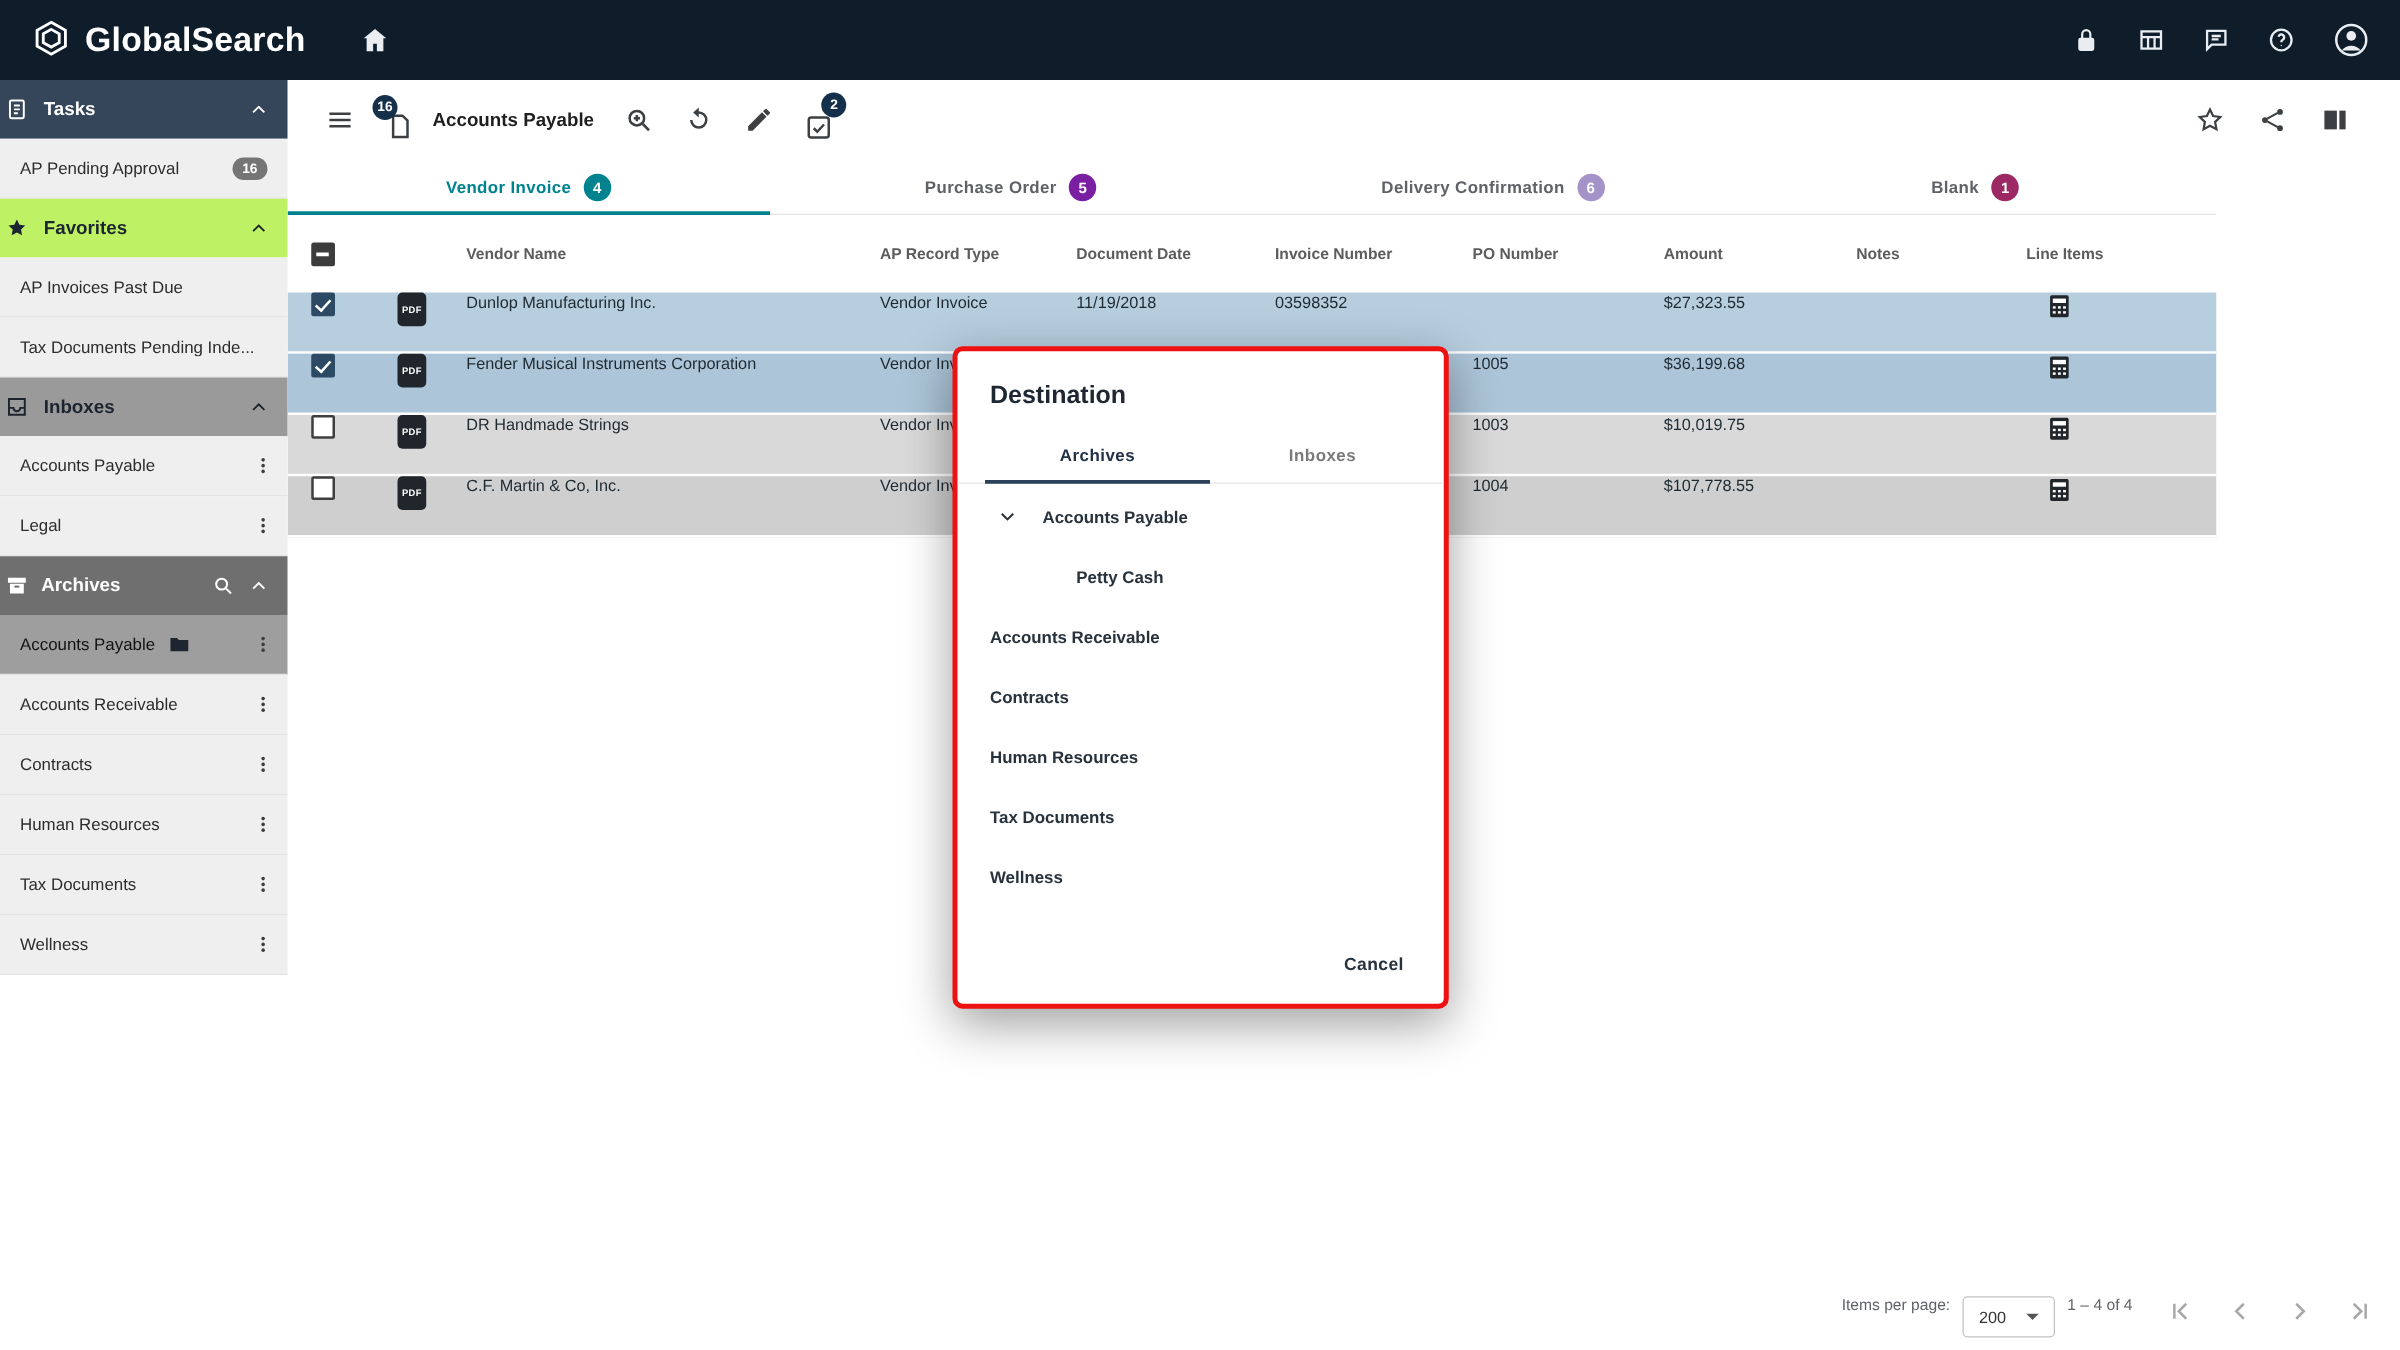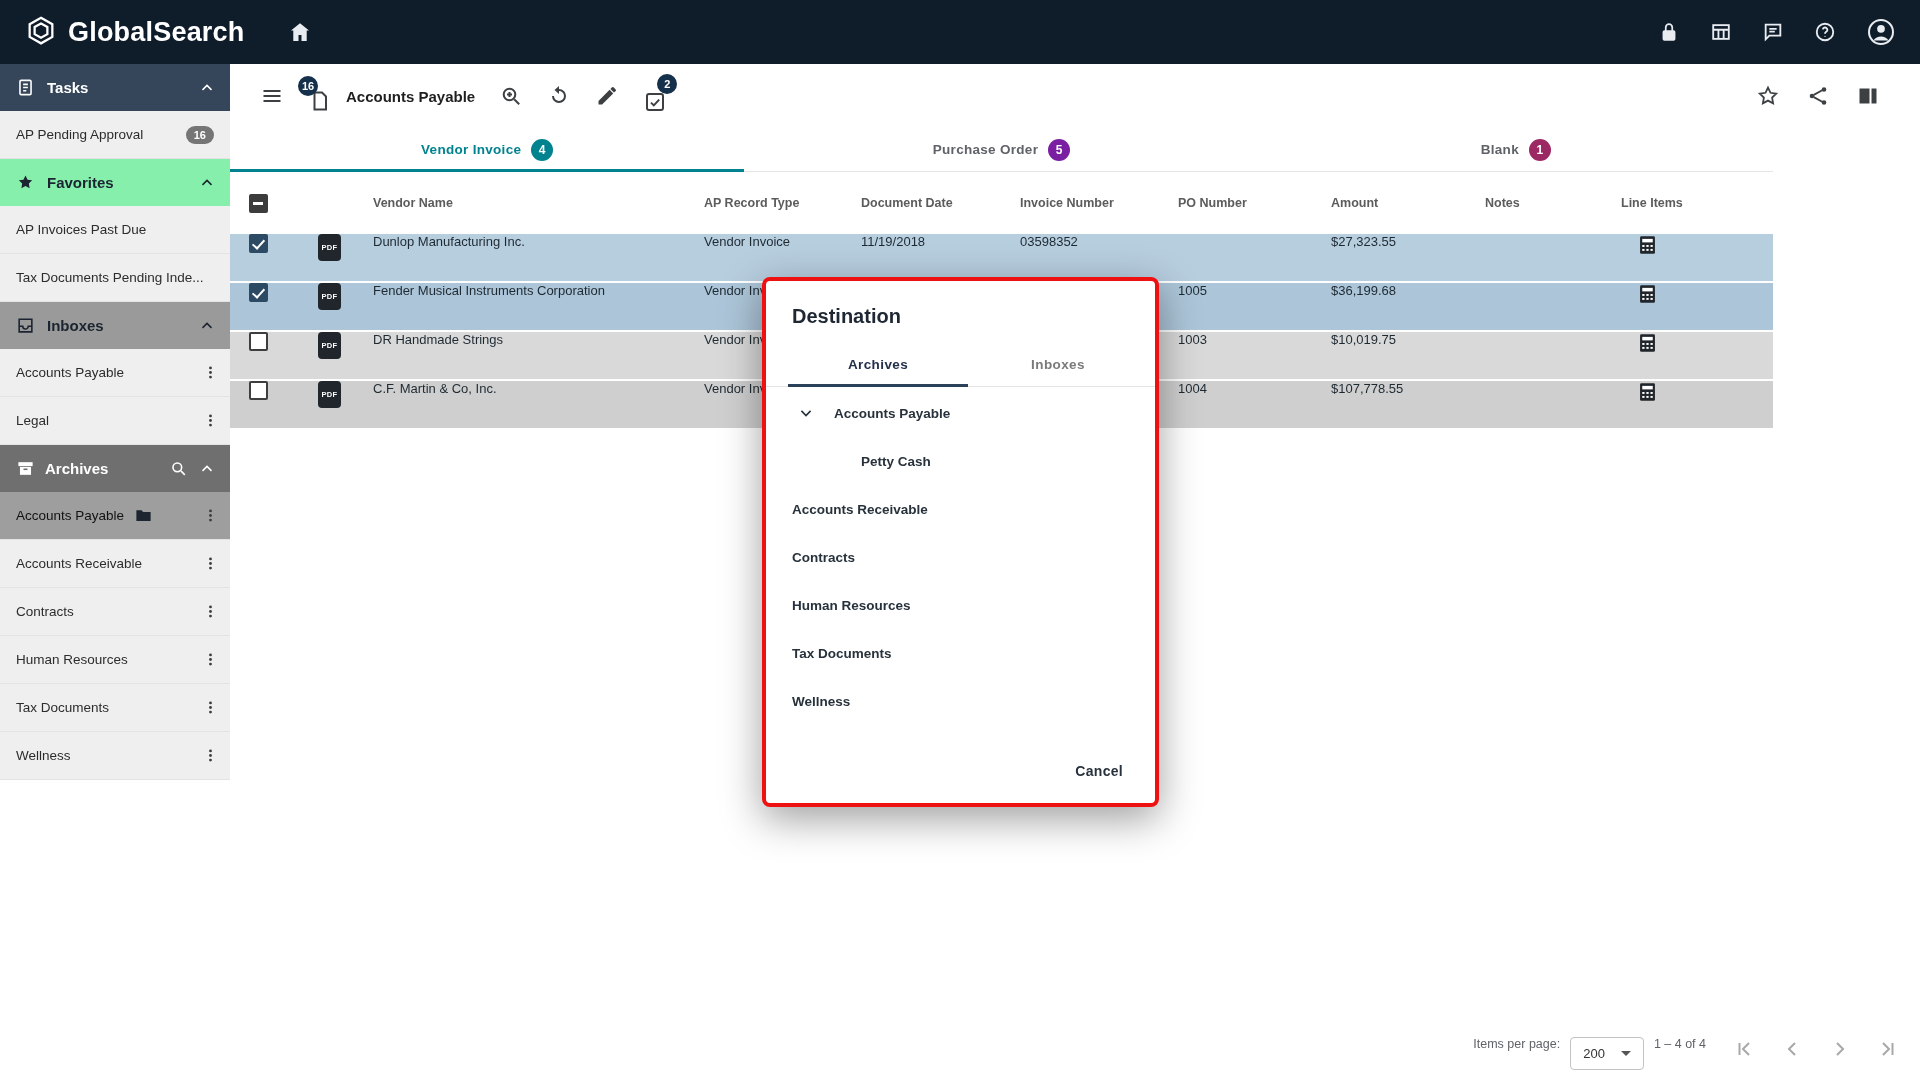--- a/index.html
+++ b/index.html
@@ -11,24 +11,24 @@
   .topbar{height:64px;background:#0f1d2b;display:flex;align-items:center;padding:0 24px;color:#e9edf2}
   .brand{display:flex;align-items:center;gap:10px}
   .brand-text{font-size:27px;font-weight:bold;color:#fff;letter-spacing:.2px}
   .home-btn{margin-left:44px;cursor:pointer}
   .topbar-spacer{flex:1}
   .topbar-right{display:flex;align-items:center;gap:30px}
   .top-icon{cursor:pointer}
 
   
   .sidebar{position:absolute;left:0;top:64px;width:230px;bottom:0;background:#fff;z-index:2}
-  .sec{height:47px;display:flex;align-items:center;gap:12px;padding:0 14px 0 16px;font-size:15px;font-weight:bold;cursor:pointer}
+  .sec{height:47px;display:flex;align-items:center;gap:12px;padding:0 14px 0 4px;font-size:15px;font-weight:bold;cursor:pointer}
   .sec .grow{flex:1}
   .sec-tasks{background:#35455a;color:#fff}
-  .sec-fav{background:#86efac;color:#1b2430}
+  .sec-fav{background:#bef264;color:#1b2430}
   .sec-inbox{background:#9a9a9a;color:#1b2430}
   .sec-arch{background:#6f6f6f;color:#fff;gap:10px}
   .sitem{height:48px;display:flex;align-items:center;gap:10px;padding:0 8px 0 16px;font-size:13.5px;color:#2c2c2c;background:#efefef;border-bottom:1px solid #e3e3e3;white-space:nowrap;cursor:pointer}
   .sitem .grow{flex:1;overflow:hidden;text-overflow:ellipsis}
   .sitem.selected{background:#9e9e9e;color:#121212}
   .pill{background:#757575;color:#fff;border-radius:10px;font-size:11px;font-weight:bold;padding:3px 8px;margin-right:8px}
   .kebab{color:#3d3d3d;padding:3px}
 
   
   .main{margin-left:230px;position:relative;height:1016px;background:#fff}
@@ -371,20 +371,24 @@
   </div>
 
   <div class="tabs">
     <div class="tab active">
       <span>Vendor Invoice</span>
       <span class="tab-badge b-teal">4</span>
     </div>
     <div class="tab">
       <span>Purchase Order</span>
       <span class="tab-badge b-purple">5</span>
+    </div>
+    <div class="tab">
+      <span>Delivery Confirmation</span>
+      <span class="tab-badge b-lav">6</span>
     </div>
     <div class="tab">
       <span>Blank</span>
       <span class="tab-badge b-berry">1</span>
     </div>
   </div>
 
   <div class="thead">
     <span class="c-sel">
         <span class="cb indet"></span>

